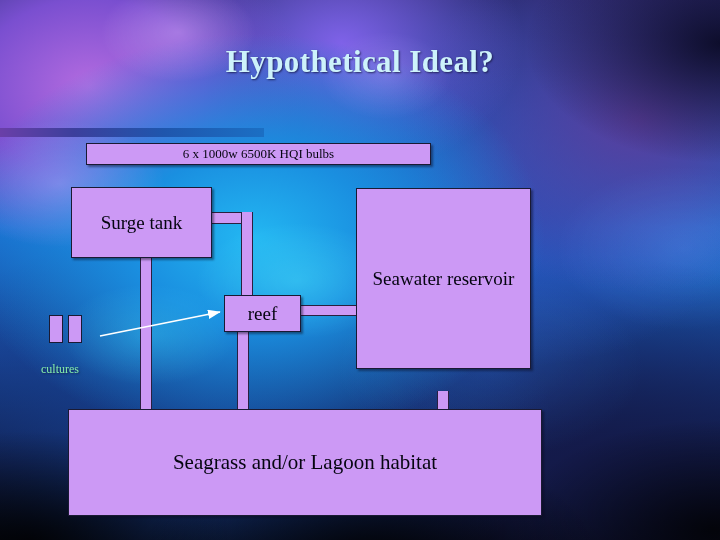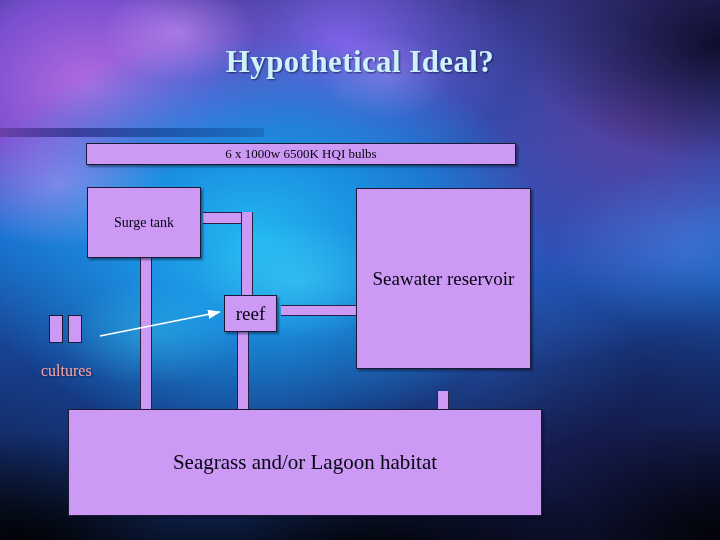--- a/index.html
+++ b/index.html
@@ -72,29 +72,29 @@
   }
   .pipe-h{
     position:absolute;background:#cc99f5;
     border-top:1.4px solid #2a2040;border-bottom:1.4px solid #2a2040;
     box-sizing:border-box;
   }
   .culture{
     position:absolute;background:#cc99f5;border:1.5px solid #1a1a33;box-sizing:border-box;
   }
   .caption{
-    position:absolute;color:#fca5a5;font-size:16px;
+    position:absolute;color:#86efac;font-size:12px;
     text-shadow:1px 1px 2px rgba(20,20,60,.7);white-space:nowrap;
   }
   #arrow-svg{position:absolute;left:0;top:0;width:720px;height:540px;pointer-events:none;}
 
   
-  #bulb-bar{left:86px;top:143px;width:430px;height:22px;font-size:13px;}
-  #surge-tank{left:71px;top:187px;width:114px;height:71px;font-size:14px;margin-left:16px;}
-  #reef{left:224px;top:295px;width:53px;height:37px;font-size:19px;}
+  #bulb-bar{left:86px;top:143px;width:345px;height:22px;font-size:13px;}
+  #surge-tank{left:71px;top:187px;width:141px;height:71px;font-size:19px;}
+  #reef{left:224px;top:295px;width:77px;height:37px;font-size:19px;}
   #reservoir{left:356px;top:188px;width:175px;height:181px;font-size:19px;padding:0 14px;}
   #habitat{left:68px;top:409px;width:474px;height:107px;font-size:21px;}
 
   #pipe-surge-down{left:140px;top:256px;width:12px;height:155px;}
   #pipe-surge-right{left:203px;top:212px;width:50px;height:12px;}
   #pipe-reef-up{left:241px;top:212px;width:12px;height:86px;}
   #pipe-reef-down{left:237px;top:328px;width:12px;height:83px;}
   #pipe-reef-res{left:281px;top:305px;width:78px;height:11px;}
   #pipe-res-down{left:437px;top:391px;width:12px;height:20px;}
 

